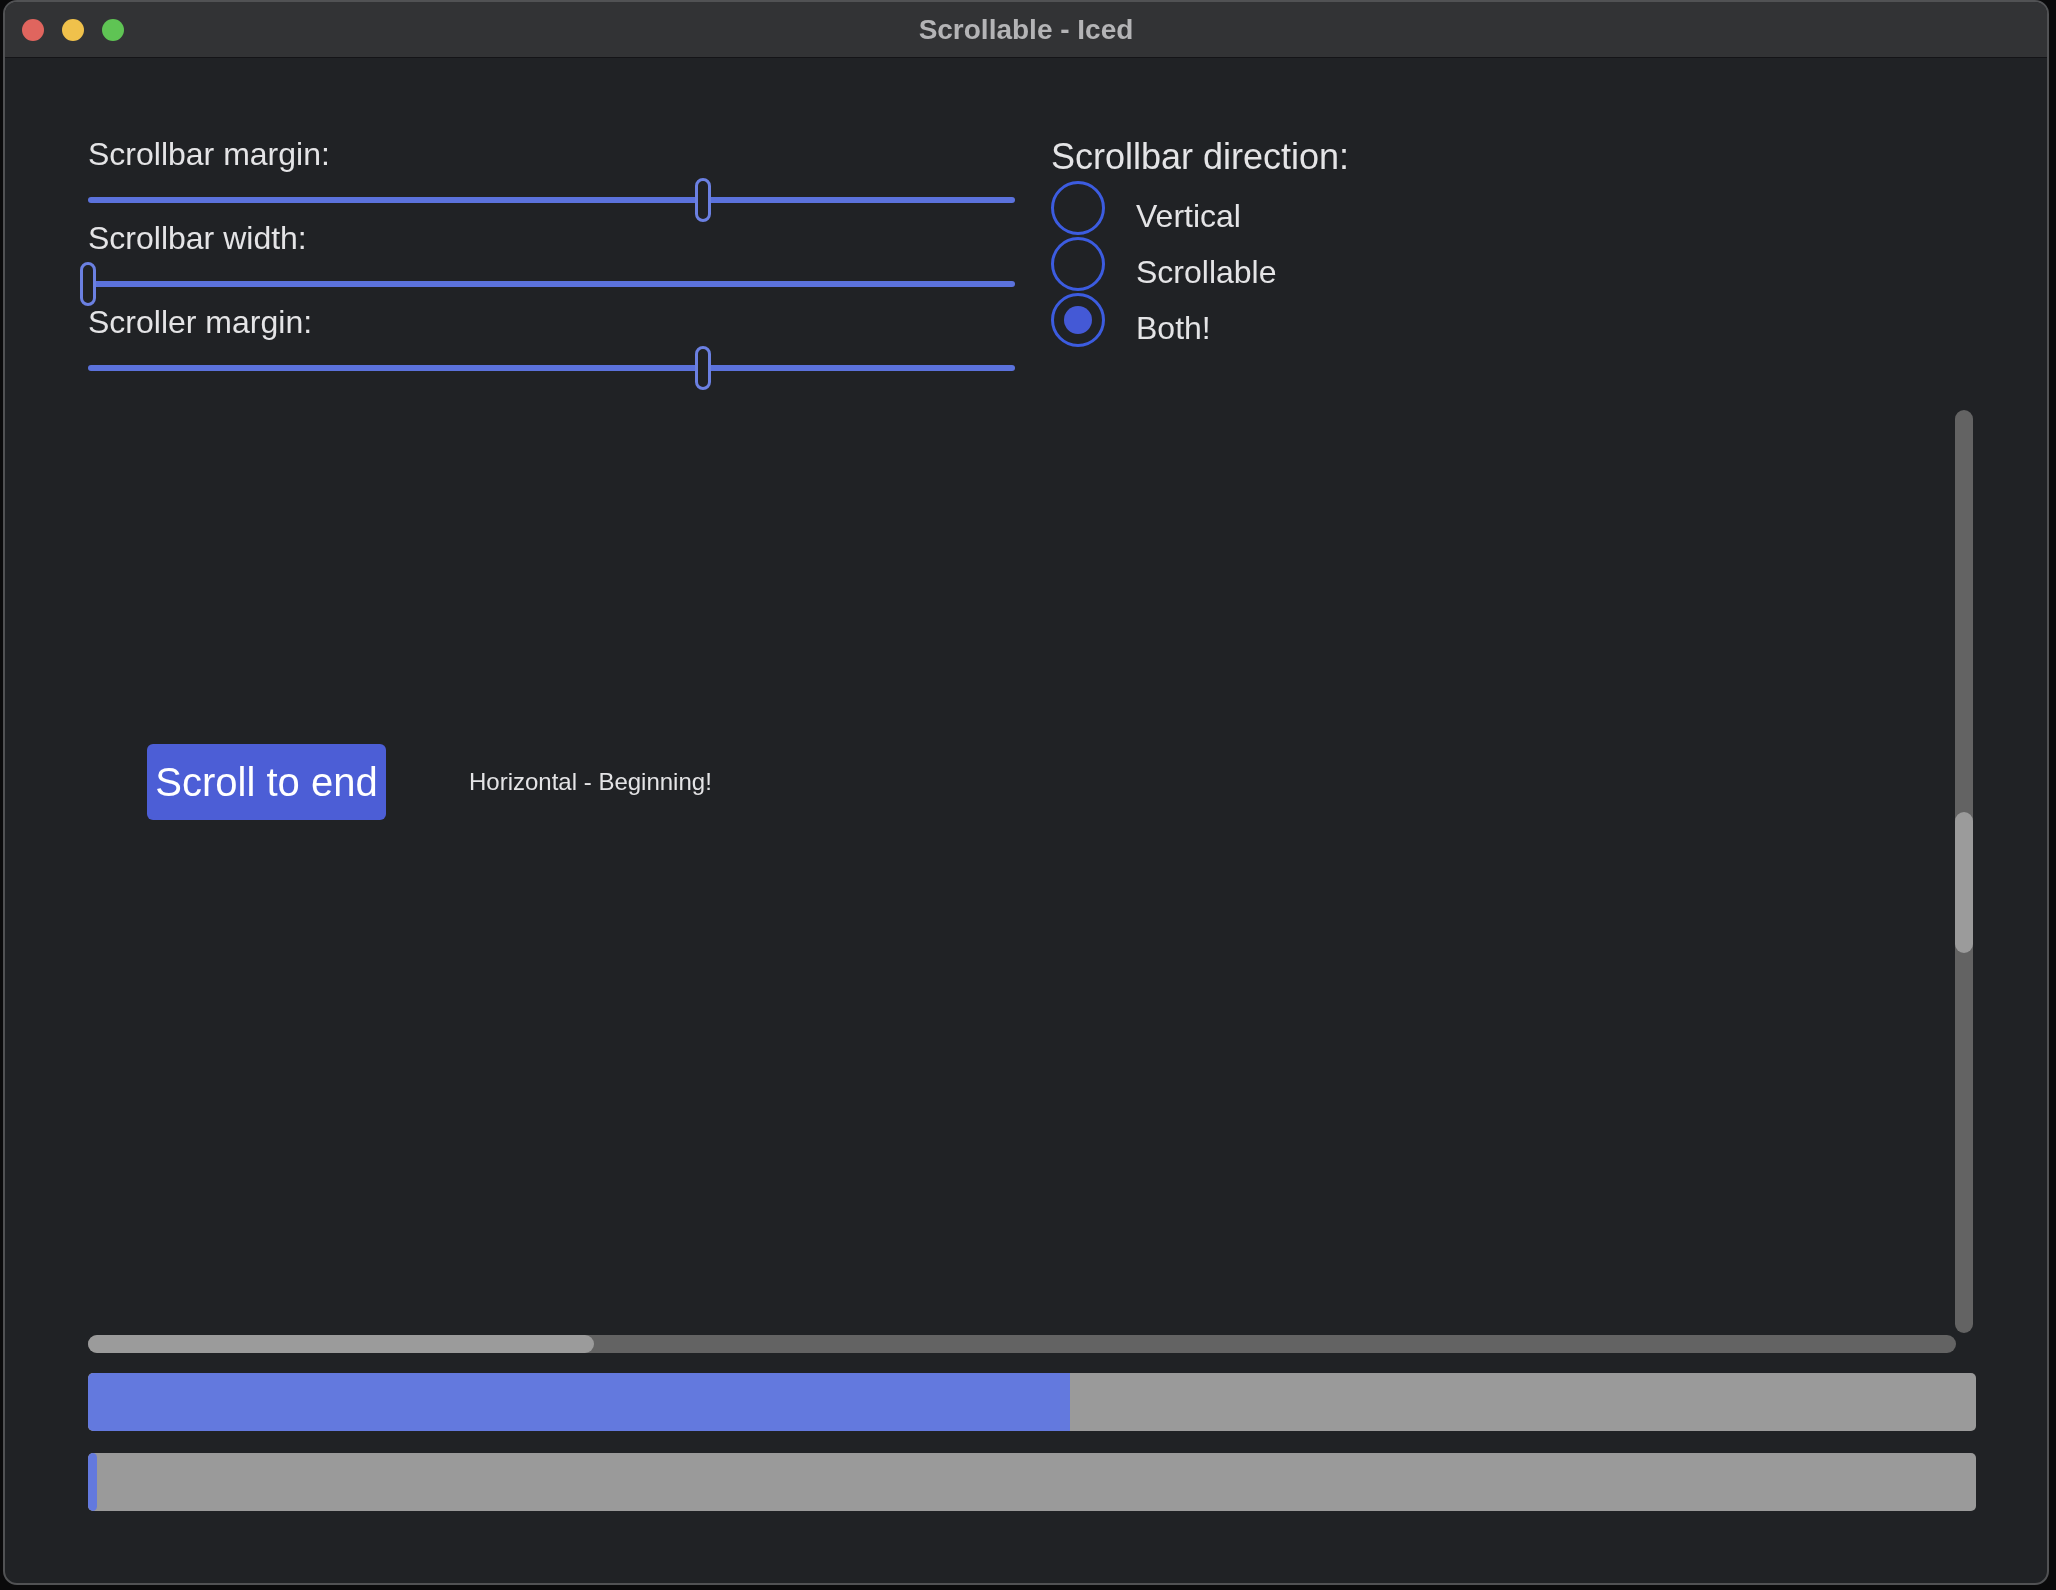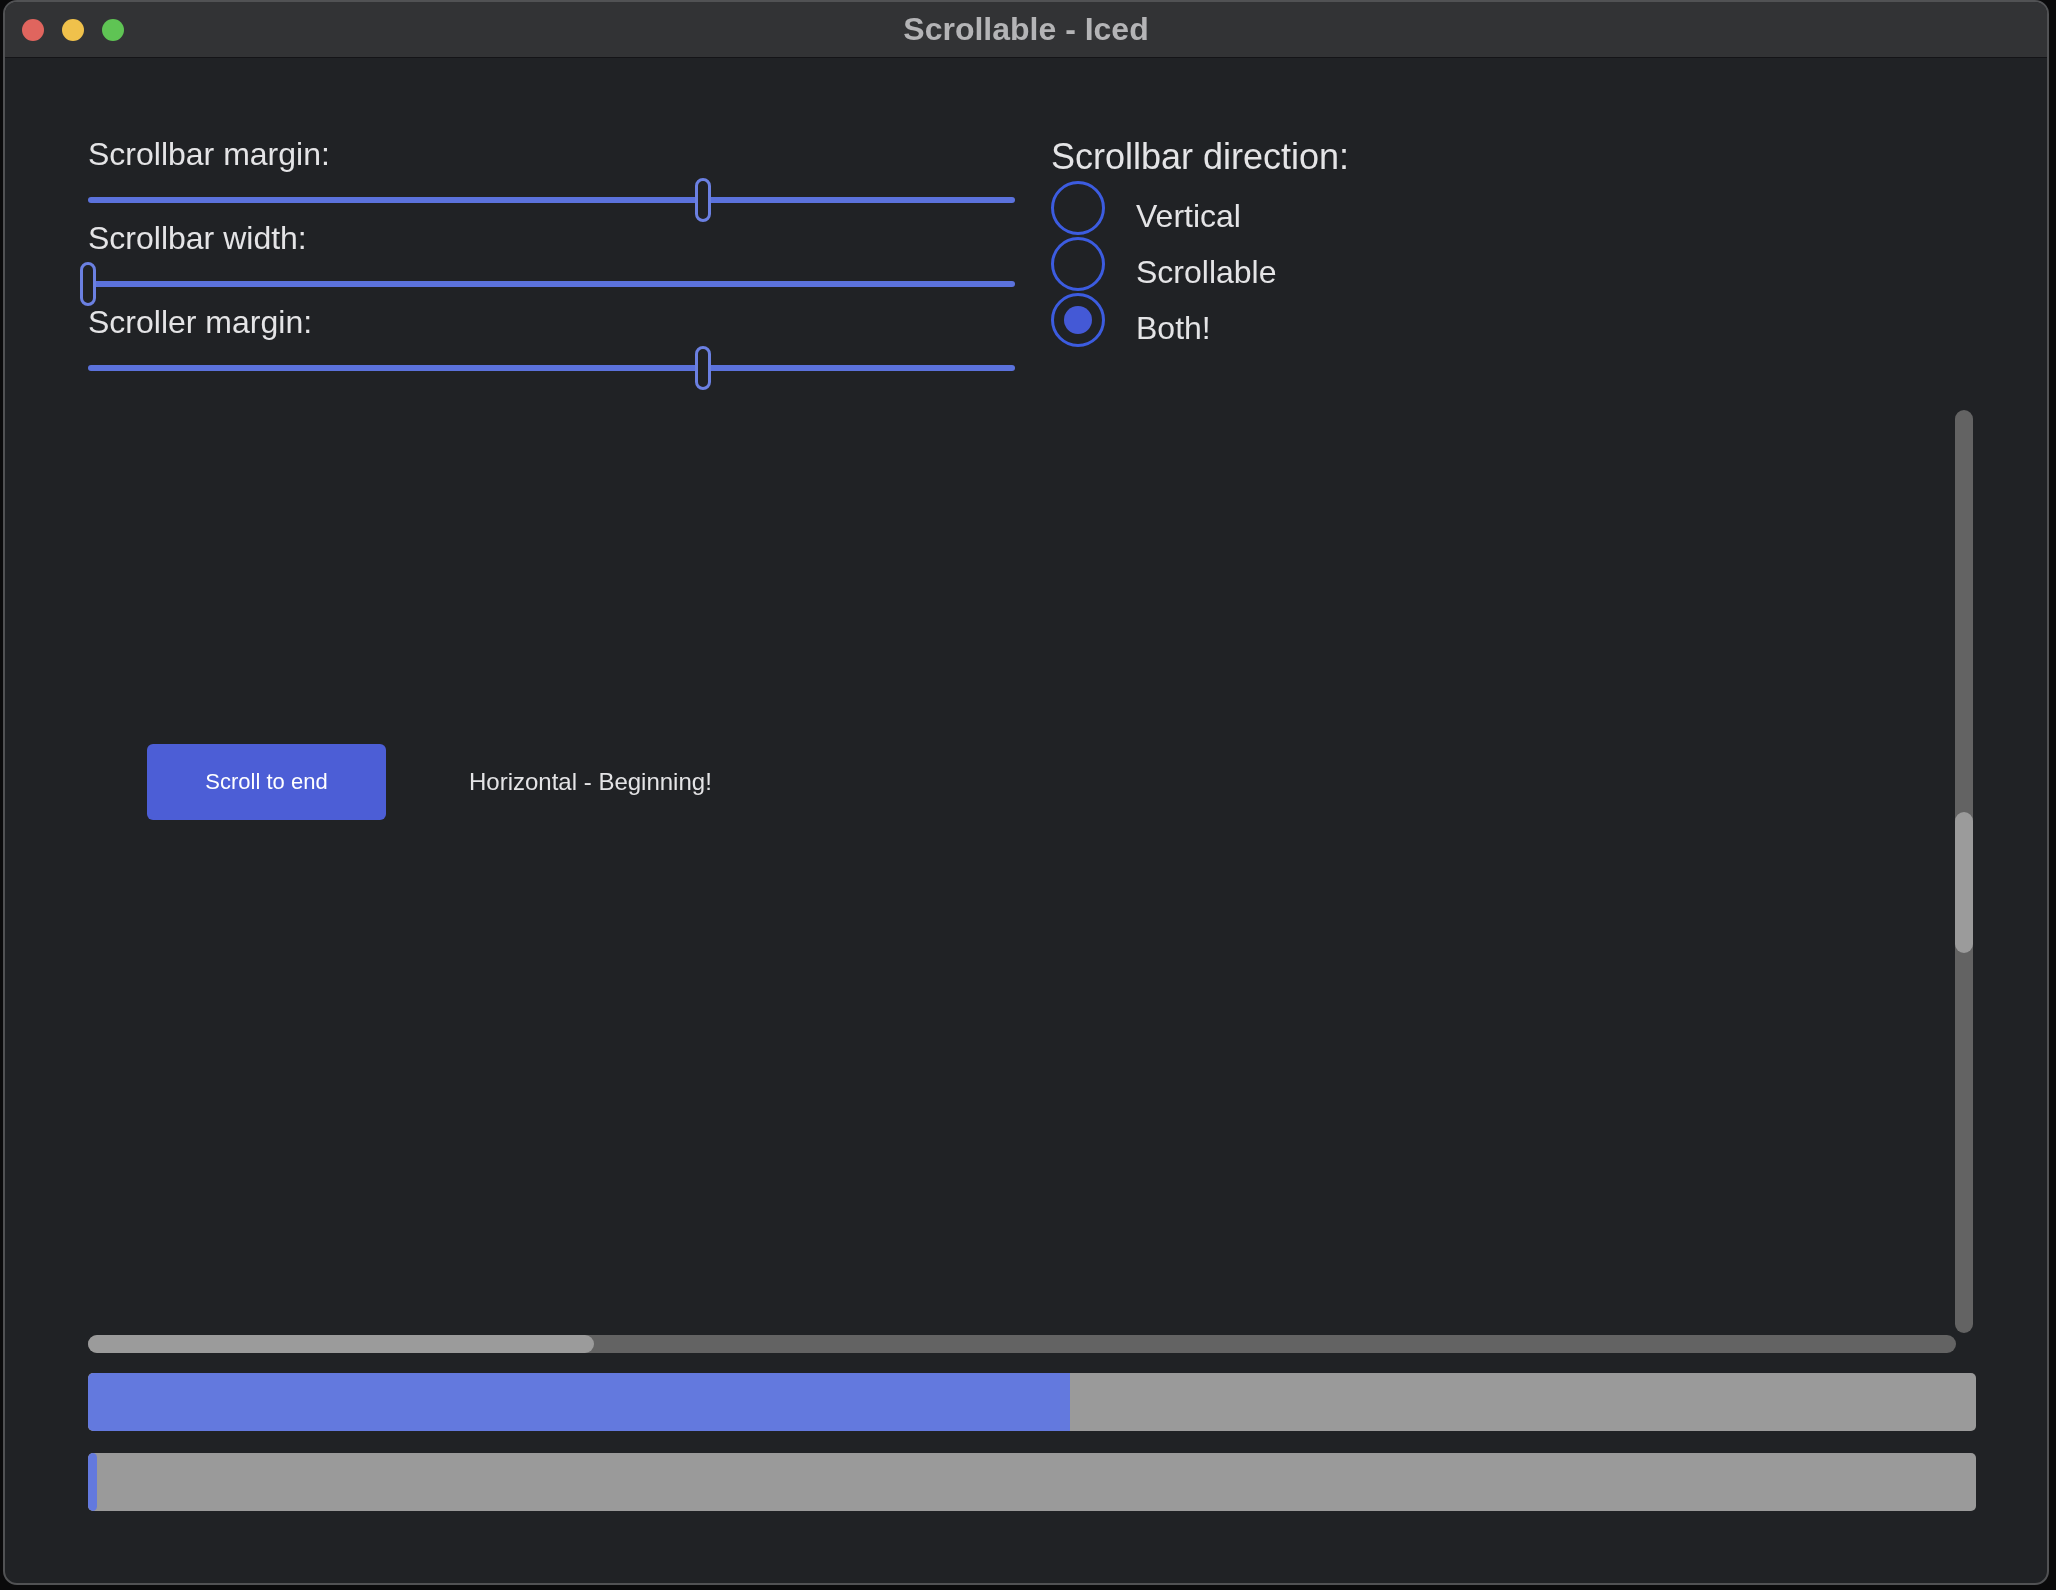--- a/index.html
+++ b/index.html
@@ -8,38 +8,38 @@
   .window{position:absolute;left:3px;top:0;width:2046px;height:1585px;box-sizing:border-box;
     background:var(--content-bg,#202225);border:2px solid var(--window-border,#57585a);
     border-radius:14px;overflow:hidden;}
   .titlebar{position:absolute;left:0;top:0;right:0;height:55px;background:var(--titlebar-bg,#323335);
     border-bottom:1px solid #141417;display:flex;align-items:center;}
   .lights{display:flex;gap:18px;padding-left:17px;}
   .light{width:22px;height:22px;border-radius:50%;}
   .light.red{background:var(--light-red,#e0655e);}
   .light.yellow{background:var(--light-yellow,#f0c14b);}
   .light.green{background:var(--light-green,#5fc454);}
-  .title{position:absolute;left:0;right:0;text-align:center;font-weight:bold;font-size:32px;
+  .title{position:absolute;left:0;right:0;text-align:center;font-weight:bold;font-size:28px;
     color:var(--title-text,#b4b4b6);}
   .label{position:absolute;left:83px;font-size:32px;color:var(--text,#e4e4e6);white-space:nowrap;}
   .slider{position:absolute;left:83px;width:927px;height:44px;}
   .slider .rail{position:absolute;left:0;right:0;top:19px;height:6px;border-radius:3px;
     background:var(--accent-blue,#5b72dc);}
   .slider .handle{position:absolute;top:22px;width:16px;height:44px;box-sizing:border-box;
     border:3px solid var(--handle-border,#6b80e2);background:var(--content-bg,#202225);
     border-radius:9px;transform:translate(-50%,-50%);}
   .radio-group-label{position:absolute;left:1046px;top:134px;font-size:36px;color:var(--text,#e4e4e6);}
   .radio-option{position:absolute;left:1046px;height:56px;display:flex;align-items:flex-end;gap:31px;}
   .radio-circle{width:54px;height:54px;box-sizing:border-box;border:3px solid var(--radio-ring,#3c5ce0);
     border-radius:50%;display:flex;align-items:center;justify-content:center;flex:none;}
   .radio-circle .dot{width:28px;height:28px;border-radius:50%;background:var(--radio-dot,#4459d6);display:none;}
   .radio-circle.checked .dot{display:block;}
   .radio-label{font-size:32px;color:var(--text,#e4e4e6);white-space:nowrap;}
   .btn{position:absolute;left:142px;top:742px;width:239px;height:76px;border:none;border-radius:6px;
-    background:var(--button-bg,#4c5ed6);color:var(--button-text,#fff);font-size:22px;
+    background:var(--button-bg,#4c5ed6);color:var(--button-text,#fff);font-size:40px;
     font-family:"Liberation Sans",sans-serif;display:flex;align-items:center;justify-content:center;cursor:pointer;}
   .status{position:absolute;left:464px;top:742px;height:76px;display:flex;align-items:center;
     font-size:24px;color:var(--text,#e4e4e6);white-space:nowrap;}
   .vrail{position:absolute;left:1950px;top:408px;width:18px;height:923px;
     background:var(--rail-gray,#636363);border-radius:9px;}
   .vthumb{position:absolute;left:0;width:18px;background:var(--scroller-gray,#9b9b9b);border-radius:9px;}
   .hrail{position:absolute;left:83px;top:1333px;width:1868px;height:18px;
     background:var(--rail-gray,#636363);border-radius:9px;}
   .hthumb{position:absolute;top:0;height:18px;background:var(--scroller-gray,#9b9b9b);border-radius:9px;}
   .progress{position:absolute;left:83px;width:1888px;height:58px;border-radius:5px;overflow:hidden;

